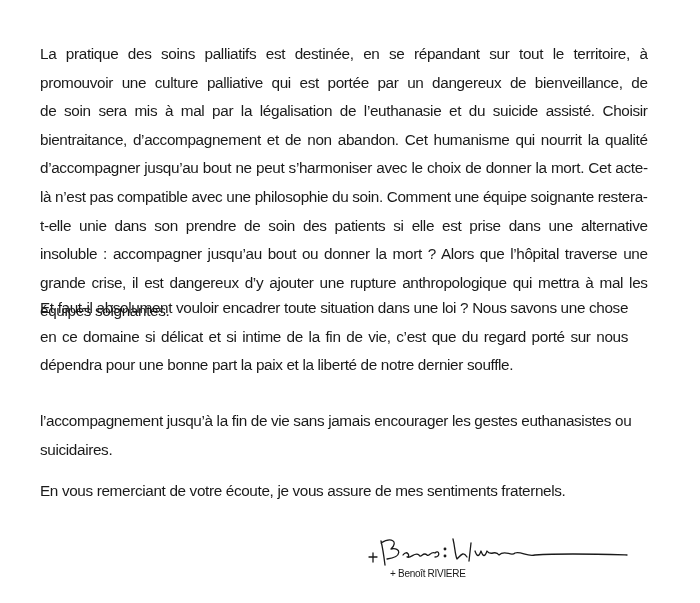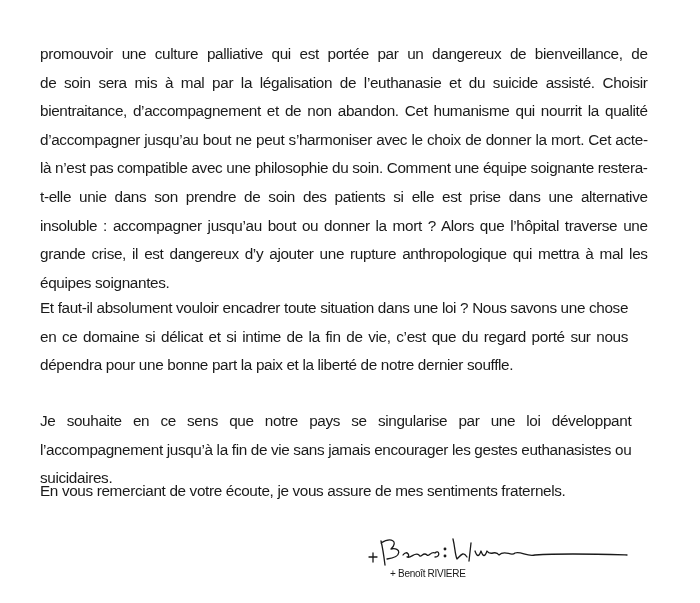--- a/index.html
+++ b/index.html
@@ -15,39 +15,39 @@
   .p3 { position: absolute; top: 367px; }
   .p4 { position: absolute; top: 437px; }
   .signature { position: absolute; left: 365px; top: 535px; width: 265px; height: 36px; }
   .sig-name { position: absolute; left: 390px; top: 568px; font-size: 10px; letter-spacing: -0.3px; }
 </style>
 </head>
 <body>
 
 <div class="page">
   <div class="para p1">
+    <span class="line">La pratique des soins palliatifs est destinée, en se répandant sur tout le territoire, à</span>
     <span class="line">promouvoir une culture palliative qui est portée par un dangereux de bienveillance, de</span>
     <span class="line">de soin sera mis à mal par la légalisation de l’euthanasie et du suicide assisté. Choisir</span>
     <span class="line">bientraitance, d’accompagnement et de non abandon. Cet humanisme qui nourrit la qualité</span>
     <span class="line">d’accompagner jusqu’au bout ne peut s’harmoniser avec le choix de donner la mort. Cet acte-</span>
     <span class="line">là n’est pas compatible avec une philosophie du soin. Comment une équipe soignante restera-</span>
     <span class="line">t-elle unie dans son prendre de soin des patients si elle est prise dans une alternative</span>
     <span class="line">insoluble : accompagner jusqu’au bout ou donner la mort ? Alors que l’hôpital traverse une</span>
     <span class="line">grande crise, il est dangereux d’y ajouter une rupture anthropologique qui mettra à mal les</span>
     <span class="line last">équipes soignantes.</span>
   </div>
 
   <div class="para p2">
     <span class="line">Et faut-il absolument vouloir encadrer toute situation dans une loi ? Nous savons une chose</span>
     <span class="line">en ce domaine si délicat et si intime de la fin de vie, c’est que du regard porté sur nous</span>
     <span class="line last">dépendra pour une bonne part la paix et la liberté de notre dernier souffle.</span>
   </div>
 
   <div class="para p3">
-    <span class="line">Je souhaite en ce sens que notre pays se singularise par une loi développant</span>
     <span class="line">l’accompagnement jusqu’à la fin de vie sans jamais encourager les gestes euthanasistes ou</span>
     <span class="line last">suicidaires.</span>
   </div>
 
   <div class="para p4">
     <span class="line last">En vous remerciant de votre écoute, je vous assure de mes sentiments fraternels.</span>
   </div>
 </div>
 
 <svg class="signature" viewBox="0 0 265 36">

